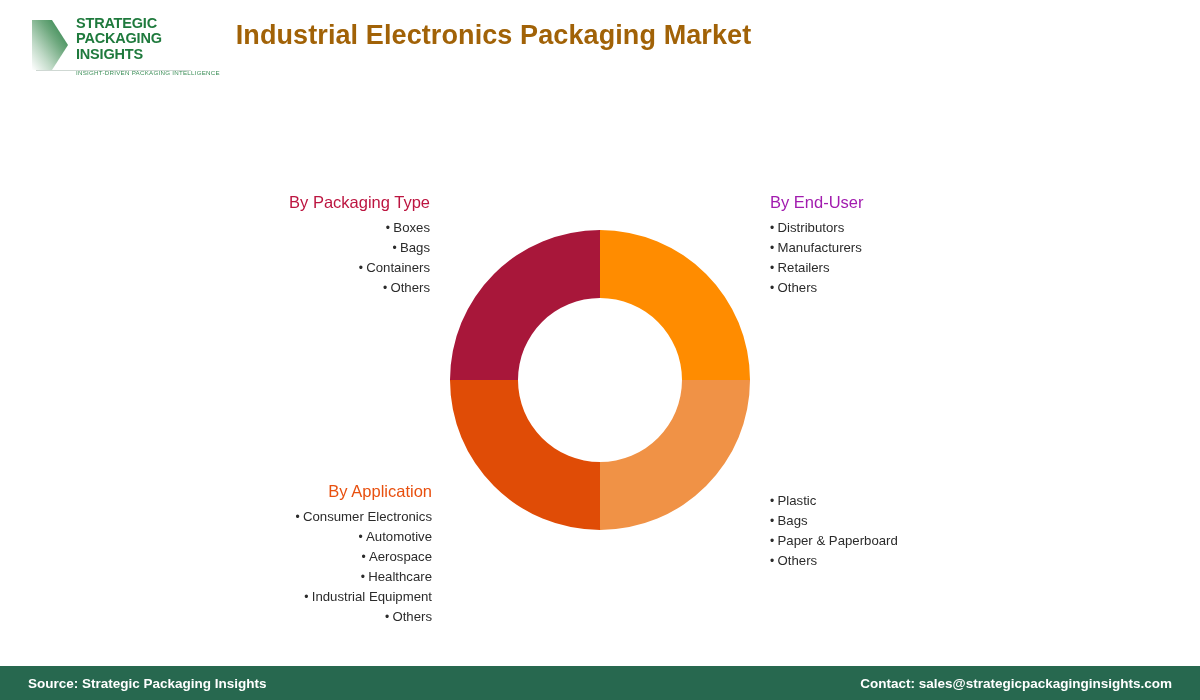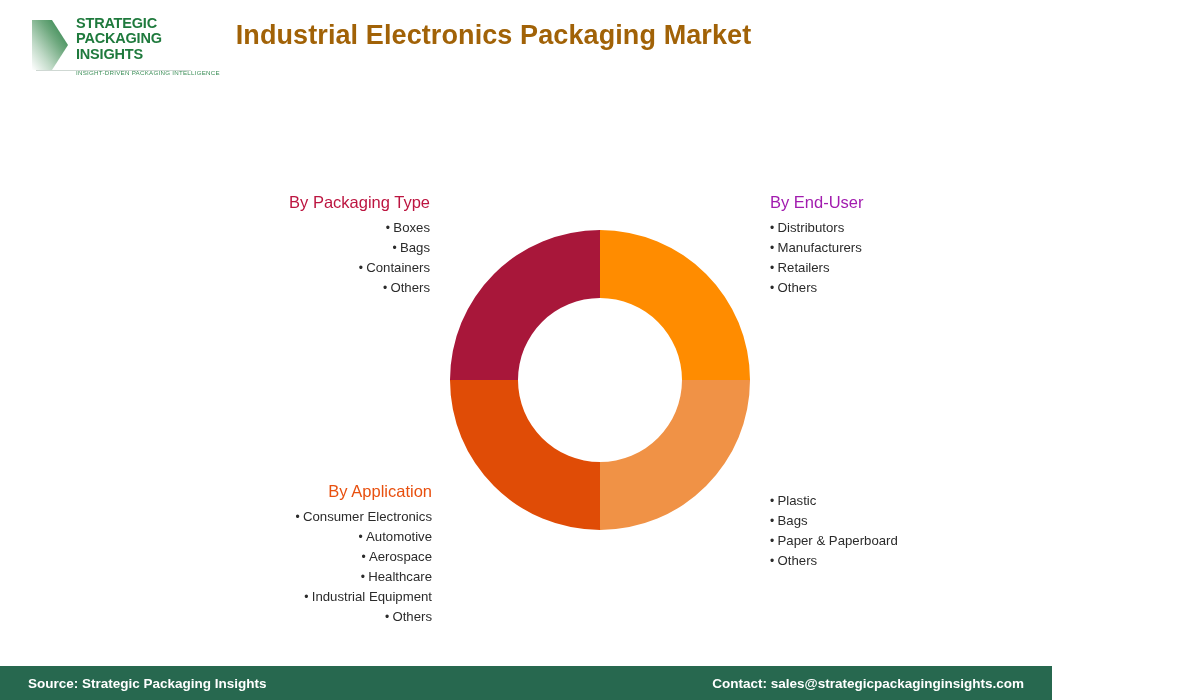--- a/index.html
+++ b/index.html
@@ -116,21 +116,21 @@
   #seg-packaging-type { left: 130px;  top: 192px;  width: 300px; }
   #seg-end-user       { left: 770px;  top: 192px;  width: 300px; }
   #seg-application    { left: 132px;  top: 481px;  width: 300px; }
   #seg-material       { left: 770px;  top: 491px;  width: 300px; }
 
   
   #footer {
     position: absolute;
     left: 0;
     bottom: 0;
-    width: 1052px;
+    width: 1200px;
     height: 34px;
     background: #27684F;
     display: flex;
     align-items: center;
     justify-content: space-between;
     box-sizing: border-box;
     padding: 0 28px;
   }
   .footer-text {
     color: #ffffff;

